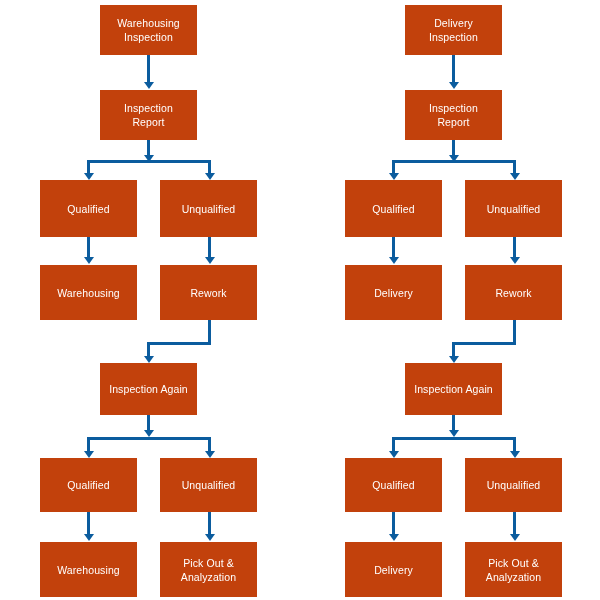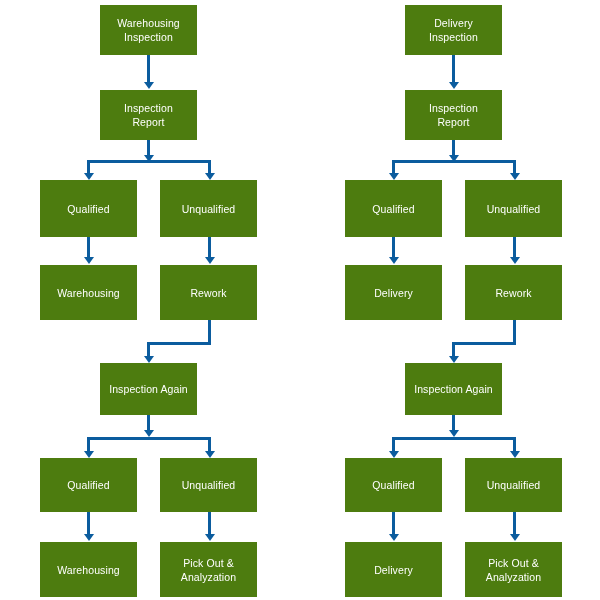--- a/index.html
+++ b/index.html
@@ -12,21 +12,21 @@
   }
   #canvas {
     position: relative;
     width: 600px;
     height: 600px;
     background: #ffffff;
     overflow: hidden;
   }
   .node {
     position: absolute;
-    background: #4d7c0f;
+    background: #c2410c;
     color: #ffffff;
     display: flex;
     align-items: center;
     justify-content: center;
     text-align: center;
     font-size: 10.5px;
     line-height: 14px;
     letter-spacing: 0.1px;
     box-sizing: border-box;
     padding: 2px 4px;

